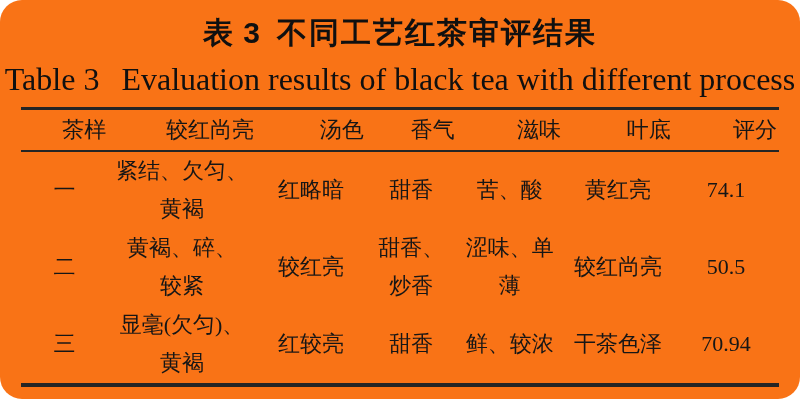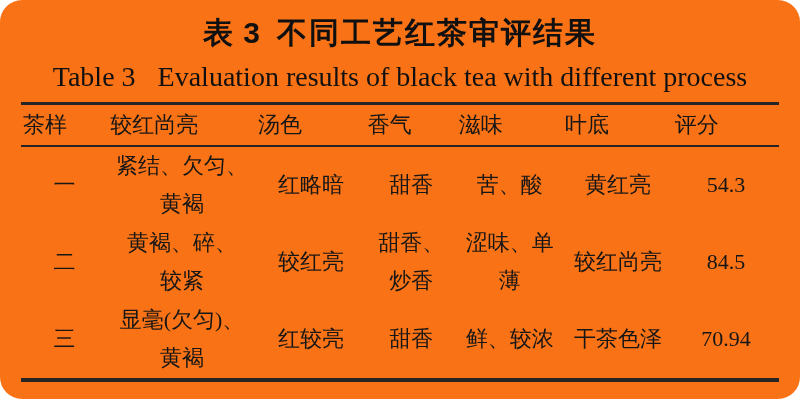--- a/index.html
+++ b/index.html
@@ -23,39 +23,39 @@
     letter-spacing: 2px;
     color: #101010;
     white-space: nowrap;
   }
   .title-zh .num { margin-right: 16px; letter-spacing: 1px; }
   .title-en {
     margin-top: 7px;
     text-align: center;
     font-family: "Liberation Serif", "DejaVu Serif", serif;
     font-weight: normal;
-    font-size: 28px;
+    font-size: 32px;
     color: #101010;
     white-space: nowrap;
   }
   .title-en .num { margin-right: 22px; }
   table.eval {
     width: 758px;
     margin: 9px auto 0 auto;
     border-collapse: collapse;
     table-layout: fixed;
     border-top: 3px solid #252525;
     border-bottom: 4px solid #252525;
     font-size: 22px;
     color: #161616;
   }
   table.eval thead tr { border-bottom: 2px solid #252525; }
   table.eval th {
     font-weight: normal;
-    text-align: left;
+    text-align: right;
     vertical-align: middle;
     height: 42px;
     padding: 0 2px;
     white-space: nowrap;
   }
   table.eval td {
     text-align: center;
     vertical-align: middle;
     height: 76px;
     padding: 0 2px;
@@ -107,33 +107,33 @@
     </thead>
     <tbody>
       <tr>
         <td>一</td>
         <td>紧结、欠匀、
 黄褐</td>
         <td>红略暗</td>
         <td>甜香</td>
         <td>苦、酸</td>
         <td>黄红亮</td>
-        <td>54.3</td>
+        <td>74.1</td>
       </tr>
       <tr>
         <td>二</td>
         <td>黄褐、碎、
 较紧</td>
         <td>较红亮</td>
         <td>甜香、
 炒香</td>
         <td>涩味、单
 薄</td>
         <td>较红尚亮</td>
-        <td>84.5</td>
+        <td>50.5</td>
       </tr>
       <tr>
         <td>三</td>
         <td>显毫(欠匀)、
 黄褐</td>
         <td>红较亮</td>
         <td>甜香</td>
         <td>鲜、较浓</td>
         <td>干茶色泽</td>
         <td>70.94</td>

